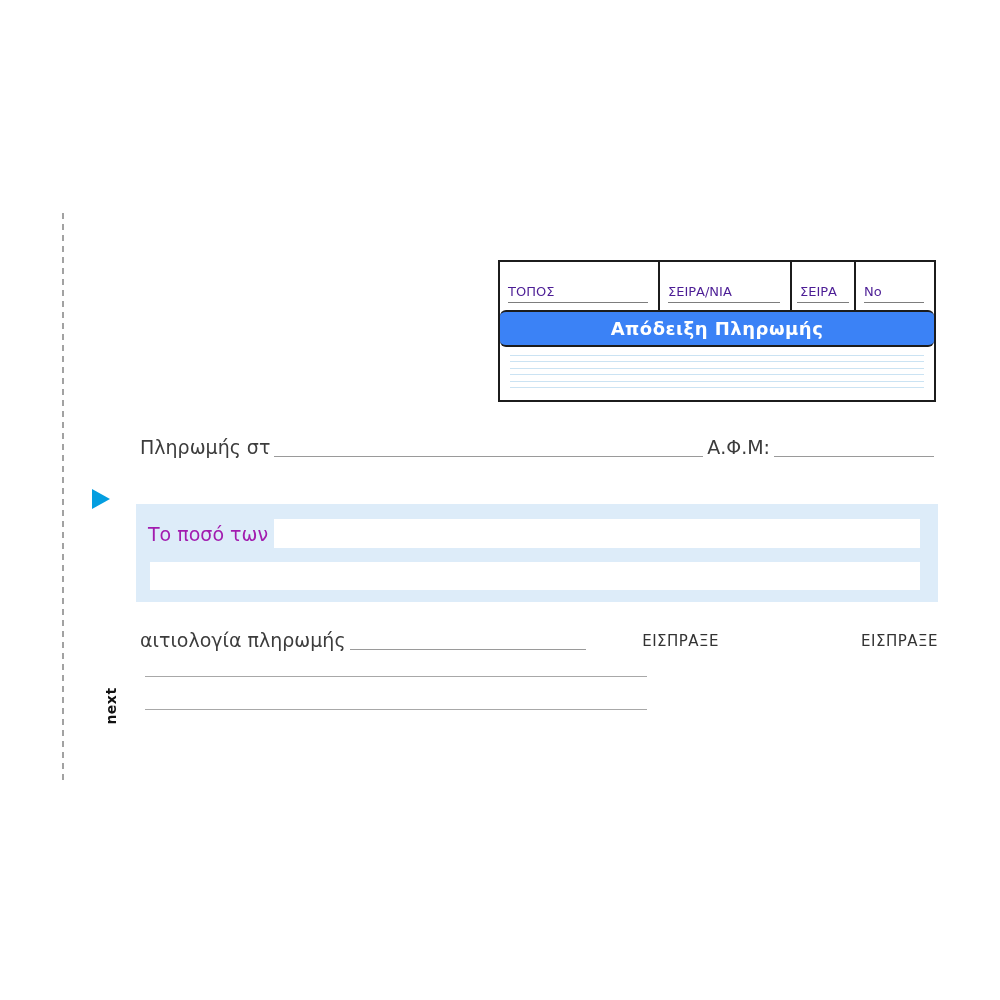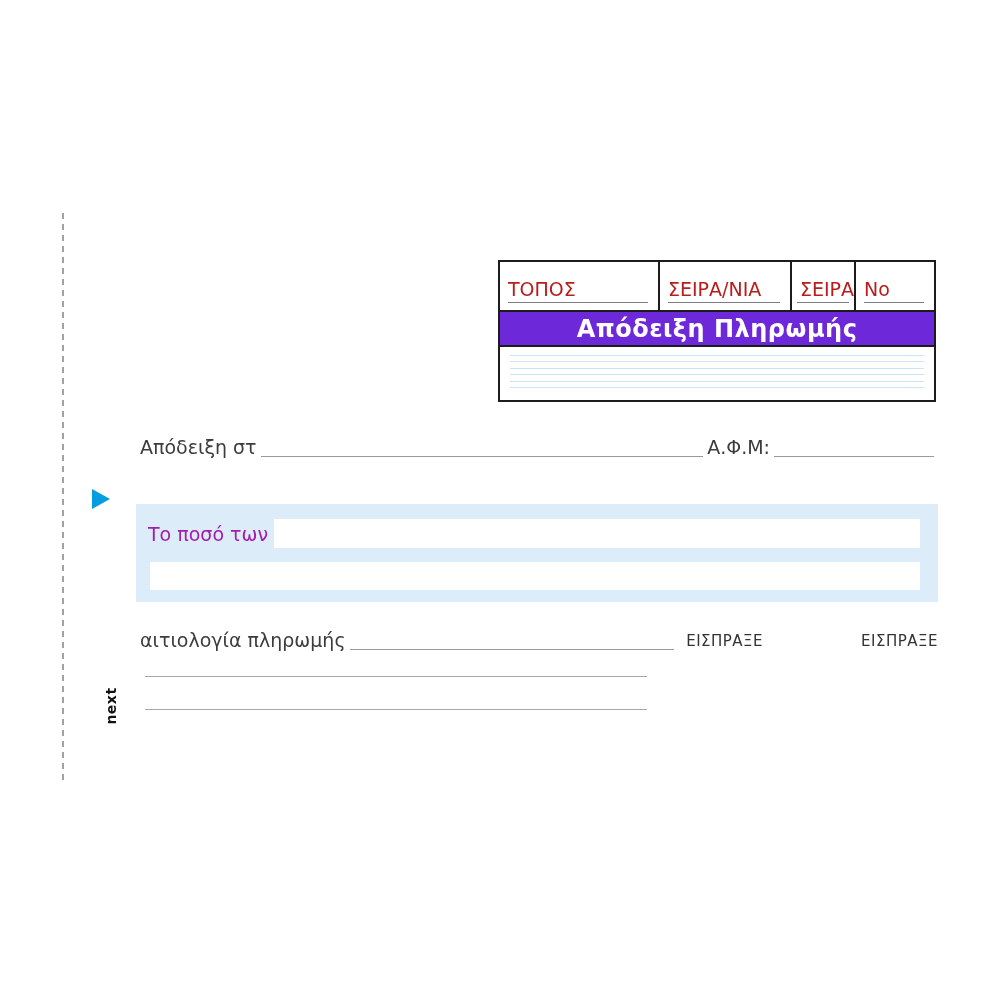--- a/index.html
+++ b/index.html
@@ -62,50 +62,51 @@
     background: #ffffff;
   }
   .header-cells {
     display: flex;
     height: 48px;
   }
   .header-cell {
     position: relative;
     box-sizing: border-box;
     border-right: 2px solid #1c1c1c;
-    padding: 16px 0 0 8px;
-    font-size: 19px;
-    color: #b91c1c;
+    padding: 22px 0 0 8px;
+    font-size: 13px;
+    color: #4c1d95;
   }
   .header-cell:last-child { border-right: none; }
   .cell-topos   { width: 160px; }
   .cell-hmer    { width: 132px; }
   .cell-seira   { width: 64px;  }
   .cell-no      { flex: 1; }
   .cell-underline {
     position: absolute;
     left: 8px;
     right: 10px;
     bottom: 7px;
     border-bottom: 1px solid #7d7d7d;
   }
   .cell-seira .cell-underline { left: 5px; right: 5px; }
 
   .banner {
     height: 33px;
-    background: #6d28d9;
+    background: #3b82f6;
     border-top: 2px solid #1c1c1c;
     border-bottom: 2px solid #1c1c1c;
     display: flex;
     align-items: center;
     justify-content: center;
     color: #ffffff;
-    font-size: 24px;
+    font-size: 18px;
     font-weight: bold;
     letter-spacing: 0.5px;
+    border-radius: 6px;
   }
 
   .ruled-area {
     height: 53px;
     padding: 8px 10px 6px 10px;
     box-sizing: border-box;
   }
   .ruled-lines {
     width: 100%;
     height: 100%;
@@ -140,20 +141,21 @@
   .w-addr-line { width: 232px; }
   .w-tel-line { width: 146px; }
   .w-reason-line { width: 308px; margin-right: 12px; }
 
   .caps-label {
     font-size: 15px;
     letter-spacing: 0.5px;
     color: #333;
     white-space: nowrap;
     line-height: 1.2;
+    margin-left: 44px;
   }
   .caps-gap { width: 98px; }
 
   
   .amount-box {
     position: absolute;
     left: 136px;
     top: 504px;
     width: 802px;
     height: 98px;
@@ -228,21 +230,21 @@
         <div class="cell-underline"></div>
       </div>
     </div>
     <div class="banner">Απόδειξη Πληρωμής</div>
     <div class="ruled-area">
       <div class="ruled-lines"></div>
     </div>
   </div>
 
   <div class="row row-paidto">
-    <span class="row-label">Απόδειξη στ</span>
+    <span class="row-label">Πληρωμής στ</span>
     <div class="fill-line grow"></div>
     <span class="row-label">Α.Φ.Μ:</span>
     <div class="fill-line w-afm-line"></div>
   </div>
 
 
   <div class="amount-box">
     <div class="amount-row1">
       <span class="amount-label">Το ποσό των</span>
       <div class="amount-input1"></div>

